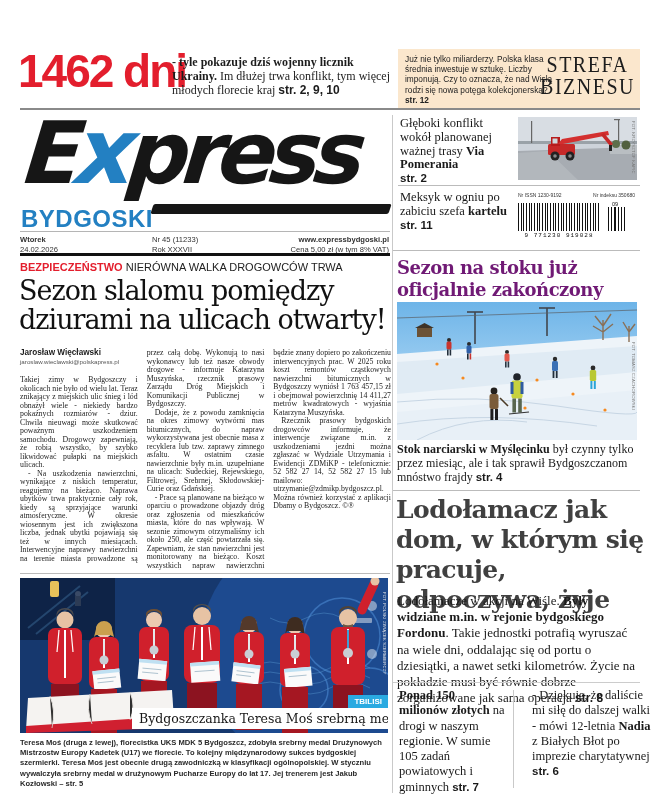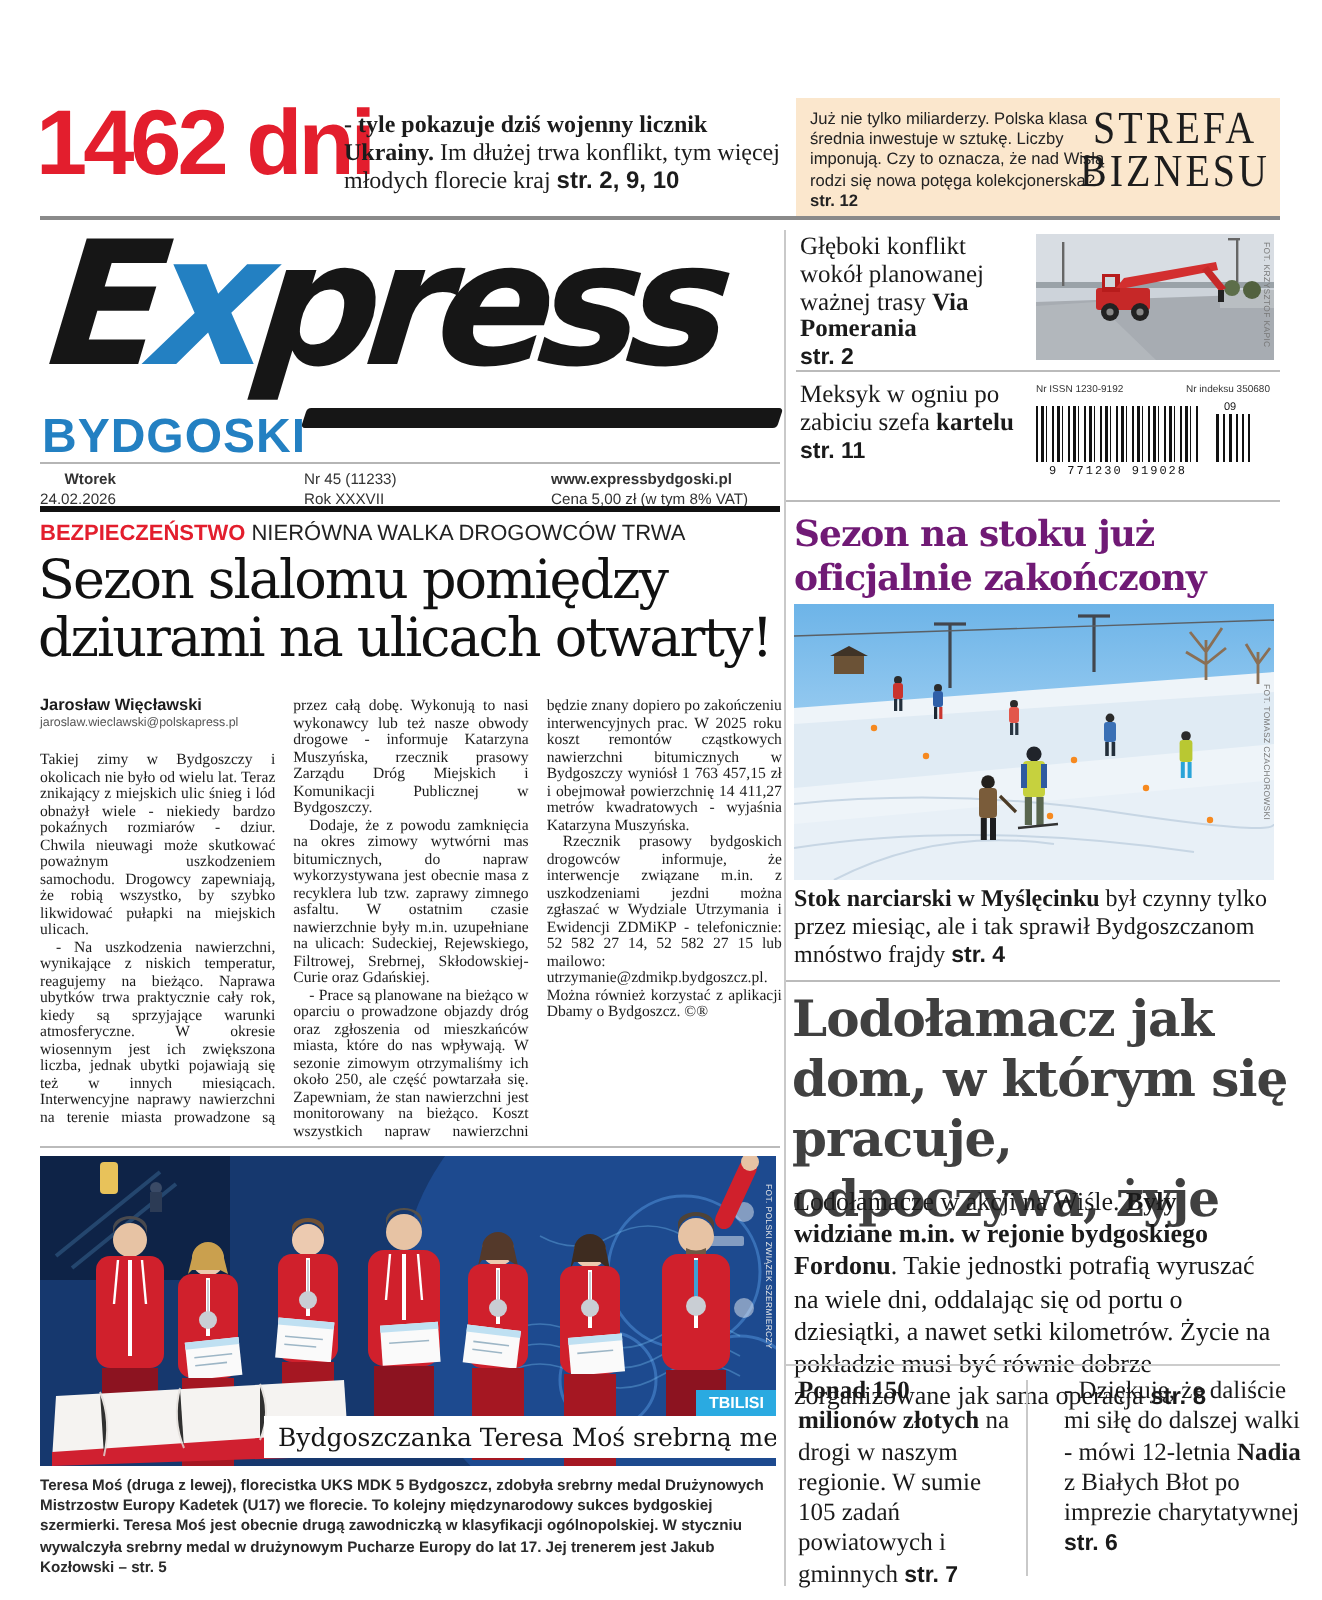--- a/index.html
+++ b/index.html
@@ -33,23 +33,23 @@
     transform:skewX(-6deg); white-space:nowrap; }
   .logo-express .lg-x { color:#2380c2; font-size:1.06em; }
   .logo-swoosh { left:152px; top:204px; width:238px; height:10px; background:#161616;
     transform:skewX(-18deg); border-radius:2px; }
   .logo-sub { left:21px; top:205px; font-family:"Liberation Sans",sans-serif; font-weight:bold;
     font-size:24px; letter-spacing:0.5px; color:#2380c2; }
 
   .datebar { left:20px; top:231px; width:370px; height:21px; border-top:1px solid #b5b5b5;
     font-family:"Liberation Sans",sans-serif; font-size:7.6px; line-height:9.5px; color:#333; padding-top:2px; }
   .datebar .b { font-weight:bold; }
-  .db-left { position:absolute; left:0; top:3px;text-align:right; }
+  .db-left { position:absolute; left:0; top:3px; }
   .db-mid { position:absolute; left:132px; top:3px; }
-  .db-right { position:absolute; right:16px; top:3px; }
+  .db-right { position:absolute; right:1px; top:3px; text-align:right; }
   .rule-black { left:20px; top:253px; width:370px; height:3px; background:#111; }
 
   
   .vdiv { left:392px; top:115px; width:1px; height:678px; background:#c9c9c9; }
 
   
   .teaser { font-size:12.5px; line-height:13.8px; color:#1a1a1a; }
   .teaser .b { font-weight:bold; }
   .teaser .pg { font-family:"Liberation Sans",sans-serif; font-weight:bold; font-size:11.5px; }
   .teaser-road { left:400px; top:117px; width:112px; }

